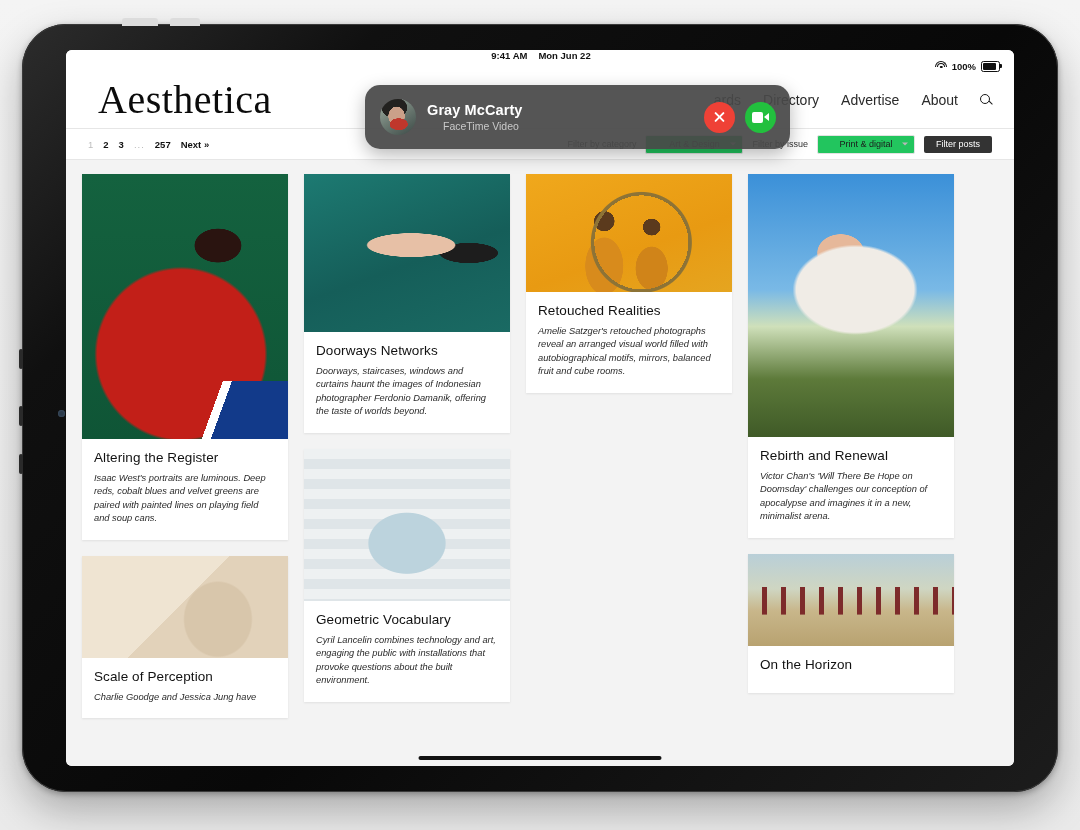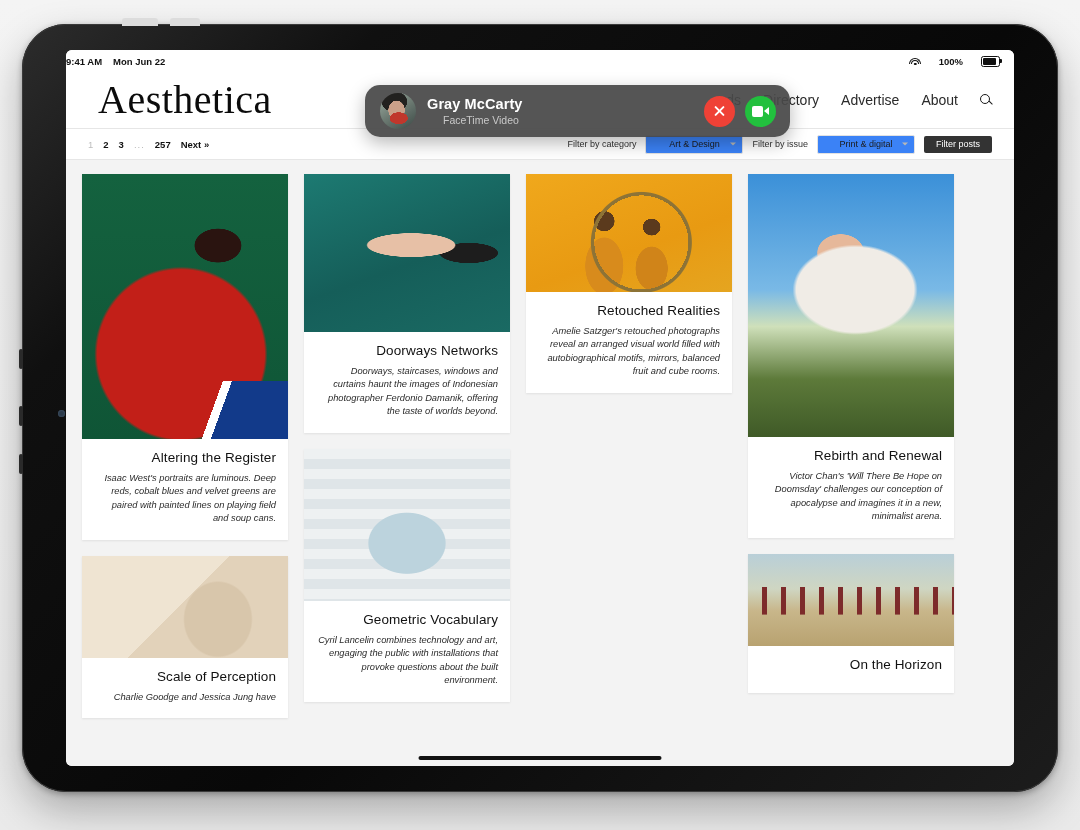--- a/index.html
+++ b/index.html
@@ -30,24 +30,24 @@
   #btn-left-3{left:-3px;top:430px;width:4px;height:20px;background:#2a2a2a;border-radius:2px;}
   #camera{position:absolute;left:36px;top:386px;width:7px;height:7px;border-radius:50%;background:#2b3a4a;box-shadow:0 0 2px #50657a inset;}
   
   #screen{
     position:absolute;left:44px;top:26px;width:948px;height:716px;
     background:#ffffff;border-radius:6px;overflow:hidden;
   }
   
   #statusbar{
     height:22px;background:#ffffff;display:flex;align-items:center;
-    padding:0 14px 0 0;font-size:9.5px;font-weight:bold;color:#111;
+    padding:0 14px 0 16px;font-size:9.5px;font-weight:bold;color:#111;flex-direction:column;
   }
   #status-left{display:flex;gap:11px;align-items:center;}
-  #status-right{margin-left:auto;display:flex;gap:18px;align-items:flex-end;font-size:9.5px;}
+  #status-right{margin-left:auto;display:flex;gap:5px;align-items:flex-start;font-size:9.5px;}
   .wifi-ico{display:inline-block;width:11px;height:9px;position:relative;}
   .wifi-ico i{position:absolute;border:1.4px solid #111;border-bottom:none;border-radius:50% 50% 0 0 / 100% 100% 0 0;left:50%;transform:translateX(-50%);}
   .wifi-ico i:nth-child(1){width:10px;height:5px;top:0;}
   .wifi-ico i:nth-child(2){width:6px;height:3px;top:2.4px;}
   .wifi-ico i:nth-child(3){width:2.4px;height:2.4px;top:5px;border-radius:50%;background:#111;border:none;}
   .batt{display:inline-block;width:17px;height:8.5px;border:1.2px solid #111;border-radius:2.4px;position:relative;}
   .batt::after{content:"";position:absolute;right:-3px;top:2.4px;width:1.6px;height:3.4px;background:#111;border-radius:0 1px 1px 0;}
   .batt i{position:absolute;left:1px;top:1px;bottom:1px;width:13px;background:#111;border-radius:1px;}
   
   #site-header{
@@ -66,36 +66,36 @@
     display:flex;align-items:center;padding:0 22px;font-size:9.5px;color:#111;
   }
   #pagination{display:flex;align-items:center;gap:10px;}
   #pagination .pg{cursor:pointer;font-weight:bold;color:#111;}
   #pagination .pg.current{color:#bdbdbd;font-weight:normal;}
   #pagination .ellipsis{color:#b5b5b5;letter-spacing:1px;}
   #pagination .next{font-weight:bold;}
   #filters{margin-left:auto;display:flex;align-items:center;gap:9px;}
   #filters .flabel{font-size:9px;color:#333;}
   .select{
-    width:96px;height:17px;background:#3b82f6;border:1px solid #e2e2e2;border-radius:2px;
+    width:96px;height:17px;background:#22c55e;border:1px solid #e2e2e2;border-radius:2px;
     display:flex;align-items:center;justify-content:center;position:relative;font-size:9px;color:#1b1b1b;cursor:pointer;
   }
   .select .caret{position:absolute;right:6px;top:50%;transform:translateY(-50%);
     width:0;height:0;border-left:3px solid transparent;border-right:3px solid transparent;border-top:3.5px solid #b8b8b8;}
   #filter-posts{
     background:#333;color:#fff;font-size:9px;height:17px;min-width:68px;
     display:flex;align-items:center;justify-content:center;border-radius:2px;cursor:pointer;
   }
   
   #content{
     background:#f3f3f3;padding:14px 16px 0 16px;height:608px;overflow:hidden;
     display:flex;gap:16px;align-items:flex-start;
   }
   .col{display:flex;flex-direction:column;gap:16px;width:206px;}
-  .card{background:#fff;box-shadow:0 1px 2px rgba(0,0,0,.08);text-align:right;}
+  .card{background:#fff;box-shadow:0 1px 2px rgba(0,0,0,.08);}
   .card .thumb{width:100%;display:block;}
   .card .body{padding:11px 12px 14px 12px;}
   .card h3{margin:0 0 7px 0;font-size:13.5px;font-weight:normal;color:#111;letter-spacing:.1px;}
   .card p{margin:0;font-size:9.3px;line-height:1.45;color:#2b2b2b;font-style:italic;}
   
   .t-red{height:265px;background:
      linear-gradient(110deg,transparent 0 62%, #ffffff 62% 66%, #123a8a 66% 100%) bottom/100% 22% no-repeat,
      radial-gradient(ellipse 70% 55% at 48% 68%, #c21f18 0 58%, transparent 60%),
      radial-gradient(ellipse 16% 9% at 66% 27%, #2a1410 0 70%, transparent 72%),
      linear-gradient(180deg,#14623f 0%,#0f5536 100%);}
@@ -129,21 +129,21 @@
   .t-field{height:92px;background:
      repeating-linear-gradient(90deg,transparent 0 14px,#7d2b2b 14px 19px) 0 52%/100% 30% no-repeat,
      linear-gradient(180deg,#b9cfd8 0%,#cfd6c2 38%,#c8b68a 62%,#b8a270 100%);}
   
   #home-indicator{
     position:absolute;left:50%;transform:translateX(-50%);bottom:6px;
     width:243px;height:4px;background:#111;border-radius:3px;
   }
   
   #facetime-banner{
-    position:absolute;left:299px;top:35px;width:396px;height:52px;
+    position:absolute;left:299px;top:35px;width:396px;height:64px;
     background:rgba(72,72,72,.93);border-radius:15px;
     display:flex;align-items:center;padding:0 14px 0 15px;
     box-shadow:0 6px 18px rgba(0,0,0,.28);
   }
   #ft-avatar{
     width:36px;height:36px;border-radius:50%;flex:0 0 36px;overflow:hidden;position:relative;
     background:
       radial-gradient(ellipse 40% 26% at 52% 70%, #c0372c 0 62%, transparent 64%),
       radial-gradient(ellipse 34% 40% at 46% 48%, #caa089 0 66%, transparent 68%),
       radial-gradient(ellipse 50% 40% at 40% 24%, #22211f 0 70%, transparent 72%),

